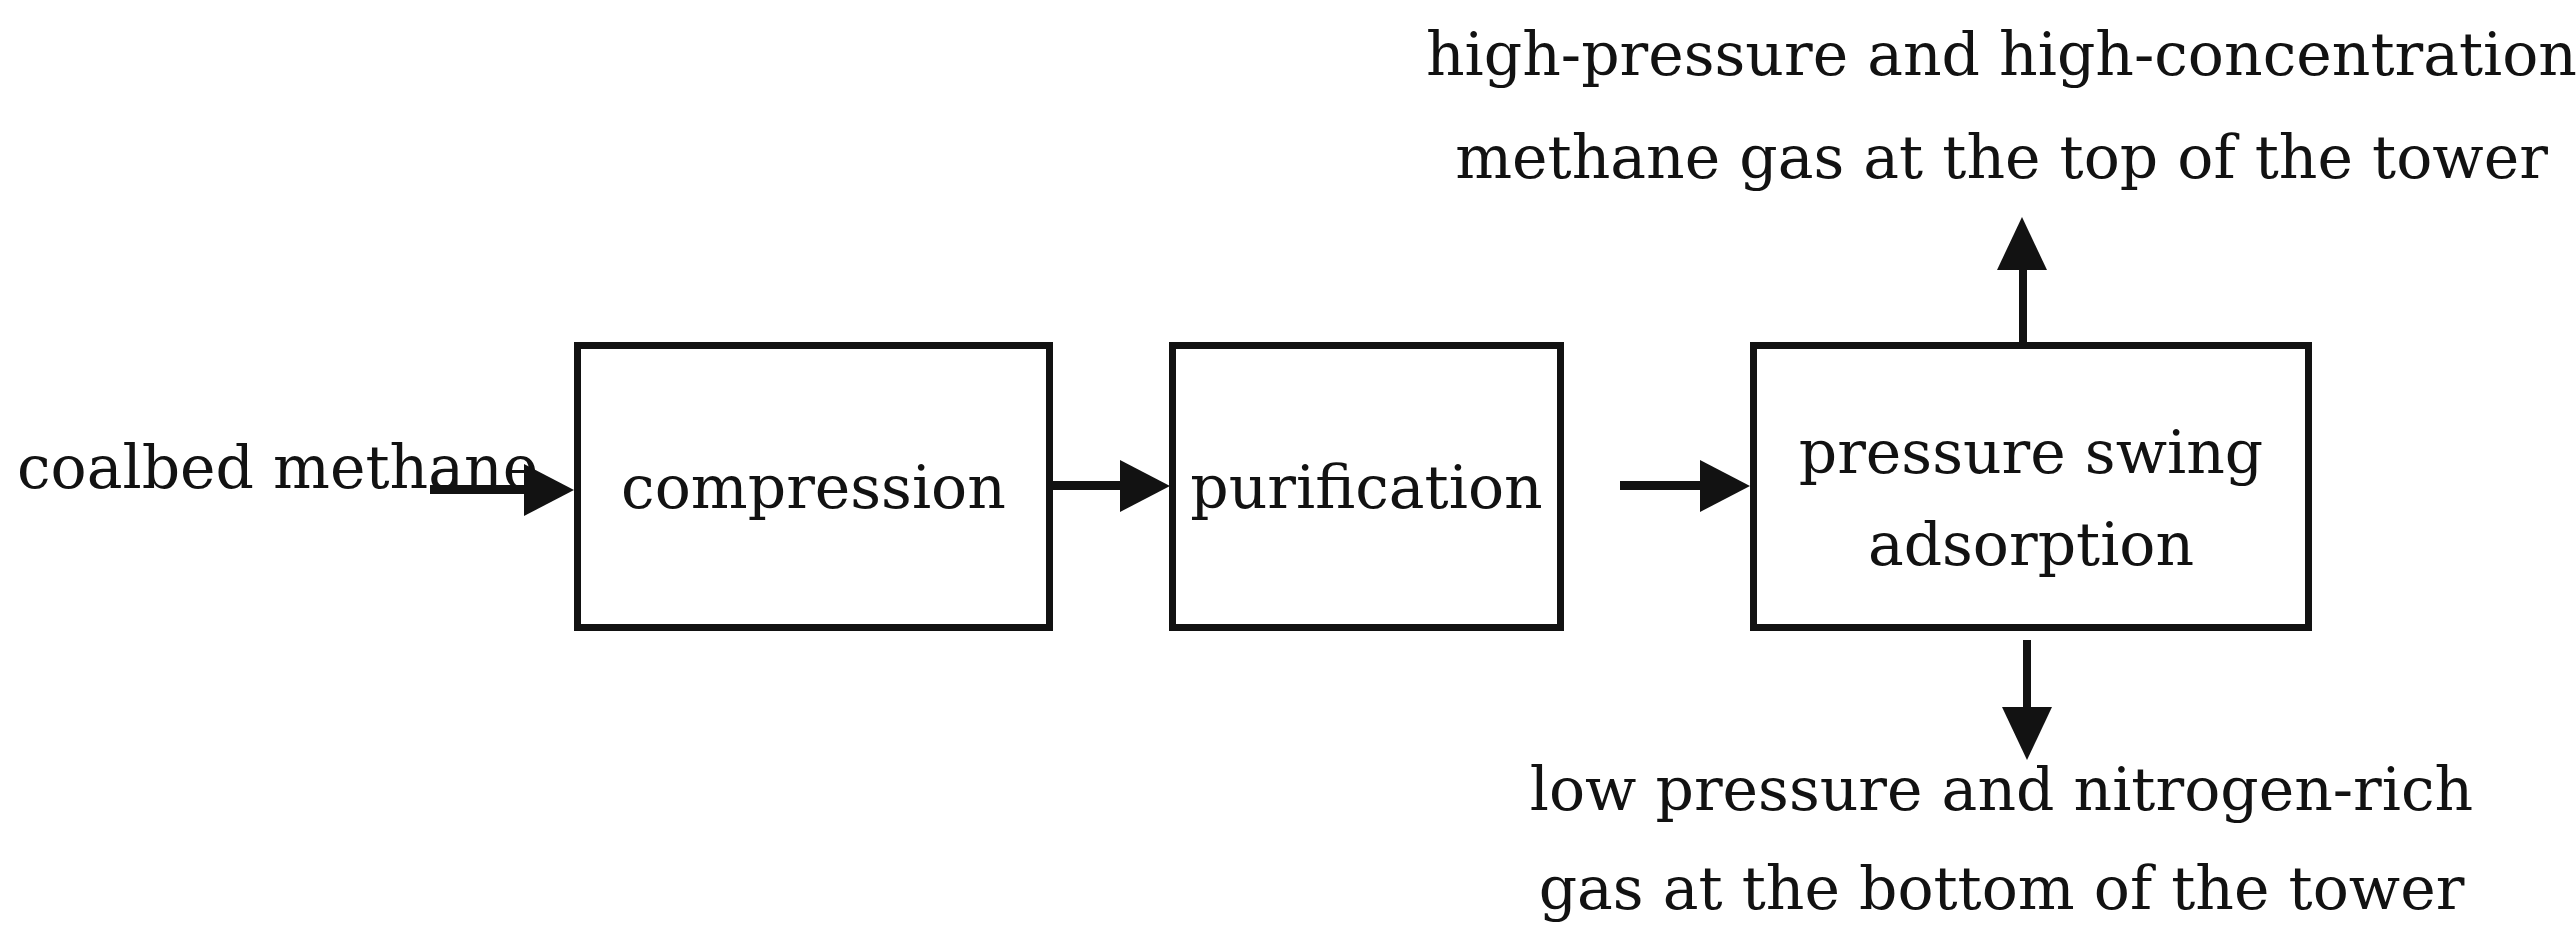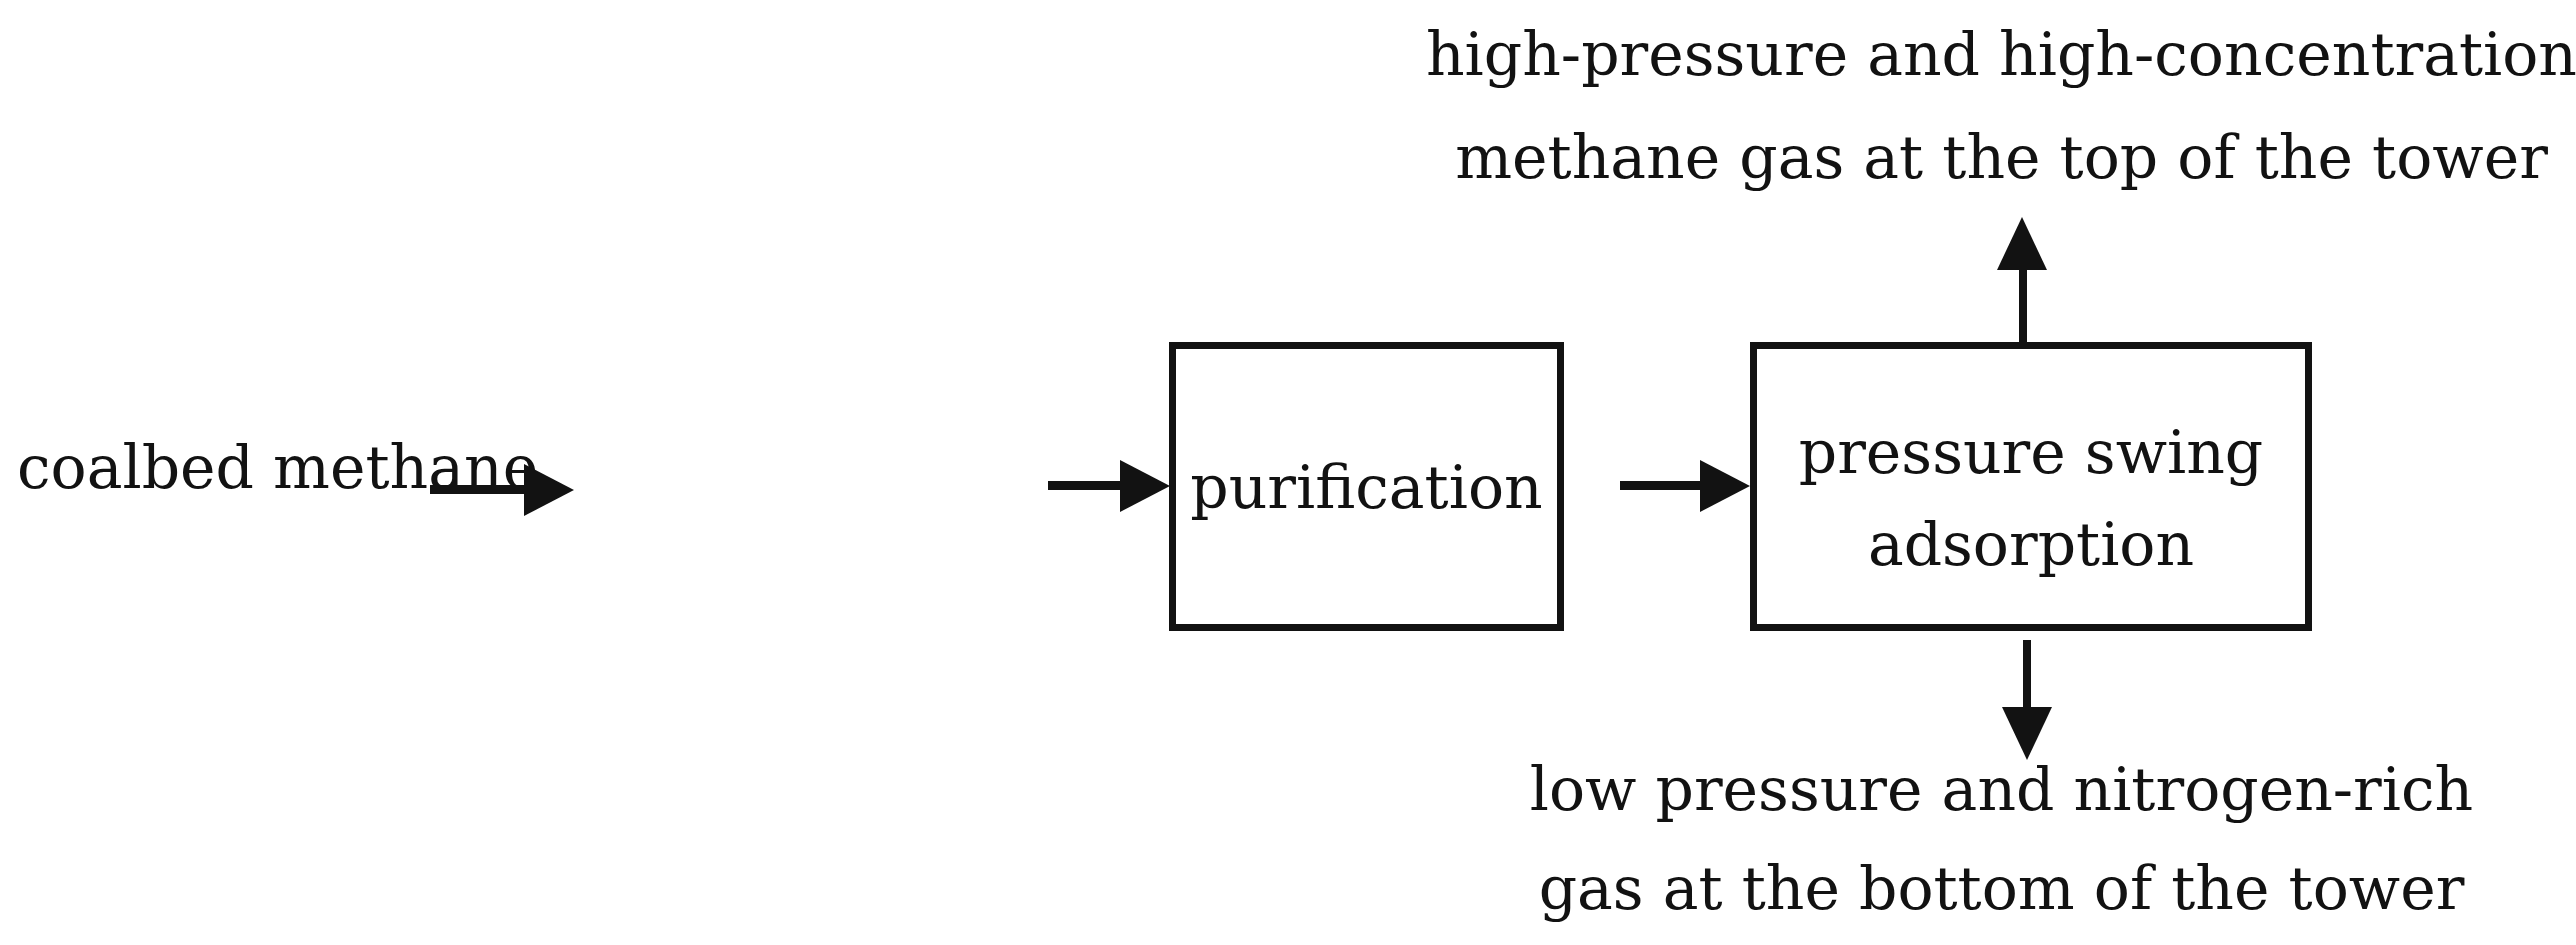--- a/index.html
+++ b/index.html
@@ -87,20 +87,23 @@
 
 <div id="canvas">
 
   <div id="source-label" class="label">coalbed methane</div>
 
   <div>
     <div class="shaft-h" style="left:430px; top:485px; width:99px;"></div>
     <div class="head-right" style="left:524px; top:464px;"></div>
   </div>
 
+  <div id="box-compression" class="process-box" style="left:574px; width:479px;">
+    <span class="line">compression</span>
+  </div>
 
   <div>
     <div class="shaft-h" style="left:1048px; top:481px; width:77px;"></div>
     <div class="head-right" style="left:1120px; top:460px;"></div>
   </div>
 
   <div id="box-purification" class="process-box" style="left:1169px; width:395px;">
     <span class="line">purification</span>
   </div>
 

